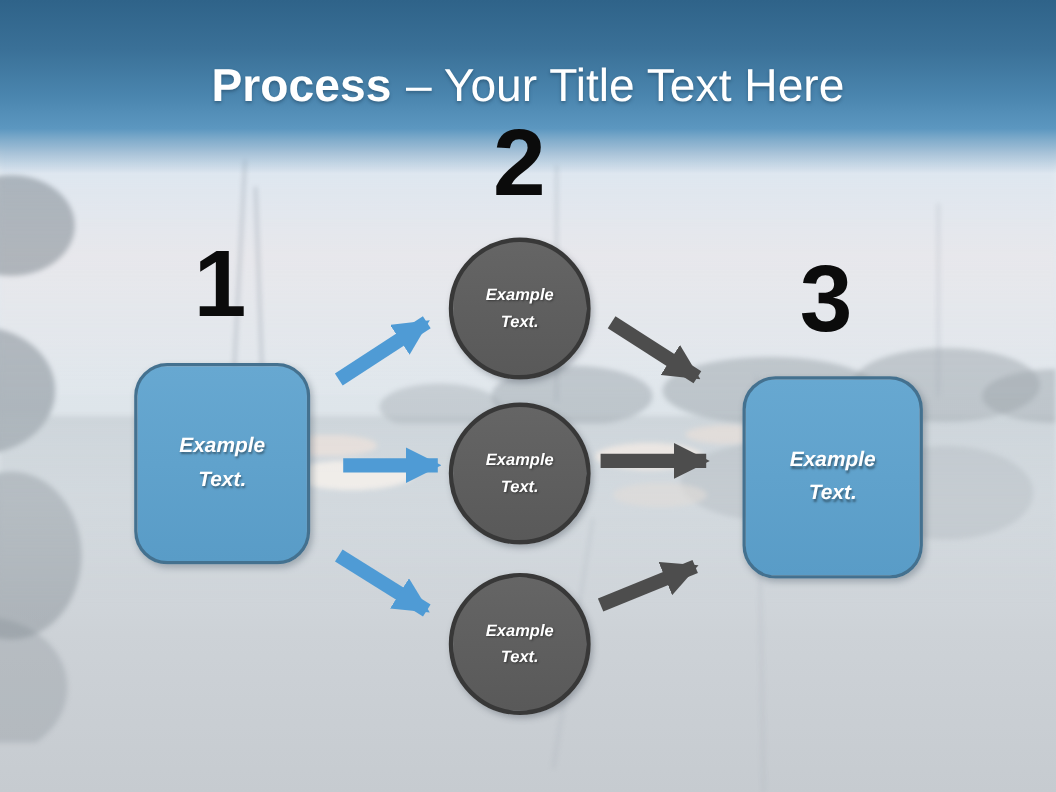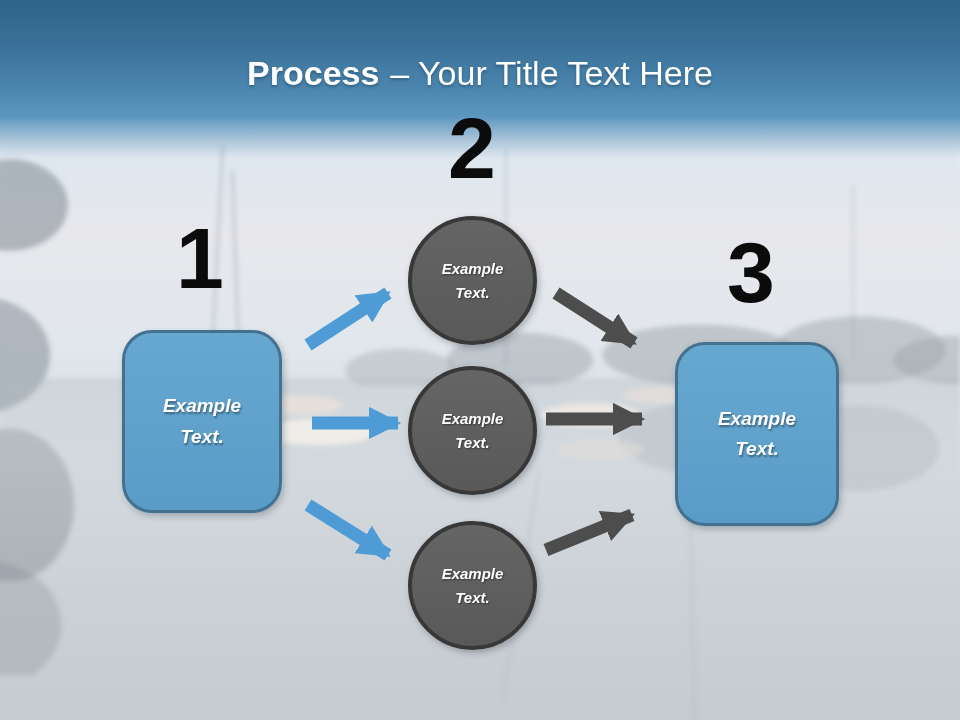--- a/index.html
+++ b/index.html
@@ -41,21 +41,21 @@
   .m1{left:214px;top:145px;height:300px;transform:rotate(3deg);}
   .m2{left:236px;top:170px;height:265px;transform:rotate(-2deg);}
   .m3{left:505px;top:150px;height:215px;opacity:.7;}
   .m4{left:852px;top:185px;height:175px;opacity:.55;}
   .m5{left:520px;top:470px;height:230px;transform:rotate(9deg);opacity:.45;}
   .m6{left:690px;top:340px;height:380px;transform:rotate(-1deg);opacity:.4;}
   
   .header-band{position:absolute;left:0;top:0;width:960px;height:158px;z-index:2;
     background:linear-gradient(180deg,#2F6389 0%,#3A7097 28%,#4A85AE 55%,#5C97C0 74%,rgba(125,165,196,.55) 88%,rgba(220,232,240,0) 100%);}
   .title{position:absolute;left:0;top:54px;width:960px;text-align:center;z-index:3;
-    color:#ffffff;font-size:34px;text-shadow:0 2px 3px rgba(25,55,80,.45);}
+    color:#ffffff;font-size:42px;text-shadow:0 2px 3px rgba(25,55,80,.45);}
   .title .bold{font-weight:700;}
   .title .rest{font-weight:400;margin-left:.32em;}
   
   .num{position:absolute;z-index:4;color:#0b0b0b;font-weight:700;font-size:86px;line-height:1;
     width:100px;text-align:center;}
   .num1{left:150px;top:215px;}
   .num2{left:422px;top:105px;}
   .num3{left:701px;top:229px;}
   .pbox{position:absolute;z-index:4;border-radius:30px;
     background:linear-gradient(180deg,#67a8d1 0%,#599cc7 100%);

